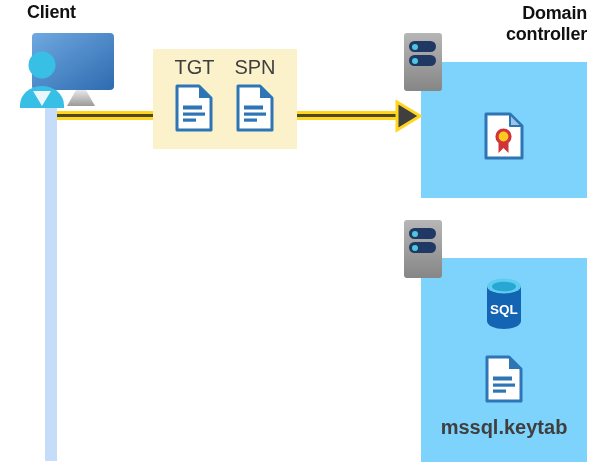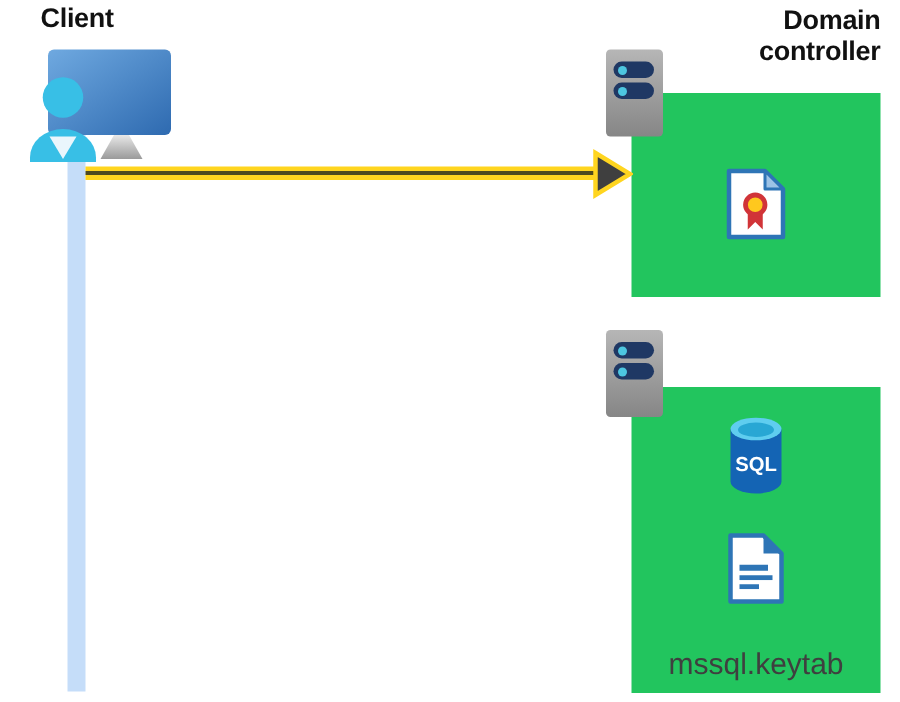--- a/index.html
+++ b/index.html
@@ -47,28 +47,28 @@
   .cred-box{
     left:153px;top:49px;width:144px;height:100px;z-index:2;
     background:#FBF2CC;
     display:flex;justify-content:center;align-items:flex-start;gap:20px;
     padding-top:6px;box-sizing:border-box;
   }
   .cred-item{display:flex;flex-direction:column;align-items:center;gap:5px;}
   .cred-item .soft-label{line-height:24px;}
 
   
-  .panel{background:#22c55e;z-index:0;}
+  .panel{background:#7dd3fc;z-index:0;}
   .dc-panel{left:421px;top:62px;width:166px;height:136px;
     display:flex;justify-content:center;align-items:flex-start;padding-top:50px;box-sizing:border-box;}
   .linux-panel{left:421px;top:258px;width:166px;height:204px;
     display:flex;flex-direction:column;align-items:center;padding-top:19px;box-sizing:border-box;}
   .dc-title{left:455px;top:3px;width:132px;text-align:right;}
   .linux-title{left:456px;top:231px;}
-  .keytab-label{margin-top:28px;line-height:24px;}
+  .keytab-label{margin-top:12px;line-height:24px;font-weight:bold;}
   .gap-sql-doc{height:25px;}
 
   
   .server-icon{
     width:38px;height:58px;border-radius:3px;z-index:3;
     background:linear-gradient(180deg,#B6B6B6,#868686);
   }
   .server-bar{
     position:absolute;left:5px;width:27px;height:11px;
     background:#1F3864;border-radius:5.5px;
@@ -107,20 +107,42 @@
           <stop offset="1" stop-color="#9A9A9A"></stop>
       </linearGradient>
     </defs>
     <rect x="13" y="5" width="82" height="57" rx="4" fill="url(#gm)"></rect>
     <polygon points="57,62 67,62 76,78 48,78" fill="url(#gs)"></polygon>
     <circle cx="23" cy="37" r="13.5" fill="#38BFE6"></circle>
     <path d="M1,80 v-3 a22,19 0 0 1 44,0 v3 Z" fill="#38BFE6"></path>
     <polygon points="14,63 32,63 23,78" fill="#EAF6FC"></polygon>
   </svg>
 
+  <div class="abs cred-box">
+    <div class="cred-item">
+      <div class="soft-label">TGT</div>
+      <svg class="icon-block" width="38" height="48" viewBox="0 0 38 48">
+        <path d="M2 2 H24 L36 14 V46 H2 Z" fill="#ffffff" stroke="#2E75B6" stroke-width="3" stroke-linejoin="round"></path>
+        <path d="M24 2 L24 14 H36 Z" fill="#2E75B6"></path>
+        <rect x="8" y="21.5" width="19" height="4" fill="#2E75B6"></rect>
+        <rect x="8" y="28.5" width="22" height="3.2" fill="#2E75B6"></rect>
+        <rect x="8" y="34.5" width="13" height="3.2" fill="#2E75B6"></rect>
+      </svg>
+    </div>
+    <div class="cred-item">
+      <div class="soft-label">SPN</div>
+      <svg class="icon-block" width="38" height="48" viewBox="0 0 38 48">
+        <path d="M2 2 H24 L36 14 V46 H2 Z" fill="#ffffff" stroke="#2E75B6" stroke-width="3" stroke-linejoin="round"></path>
+        <path d="M24 2 L24 14 H36 Z" fill="#2E75B6"></path>
+        <rect x="8" y="21.5" width="19" height="4" fill="#2E75B6"></rect>
+        <rect x="8" y="28.5" width="22" height="3.2" fill="#2E75B6"></rect>
+        <rect x="8" y="34.5" width="13" height="3.2" fill="#2E75B6"></rect>
+      </svg>
+    </div>
+  </div>
 
   <div class="abs panel dc-panel">
     <svg width="40" height="48" viewBox="0 0 40 48">
       <path d="M2 2 H26 L38 14 V46 H2 Z" fill="#ffffff" stroke="#2E75B6" stroke-width="3" stroke-linejoin="round"></path>
       <path d="M26 2 V14 H38 Z" fill="#9DC3E6" stroke="#2E75B6" stroke-width="2" stroke-linejoin="round"></path>
       <path d="M14.5 28 V41 L19.5 36 L24.5 41 V28 Z" fill="#D13438"></path>
       <circle cx="19.5" cy="24.5" r="6.5" fill="#FFC81E" stroke="#D13438" stroke-width="3.2"></circle>
     </svg>
   </div>
   <div class="abs server-icon dc-server">

